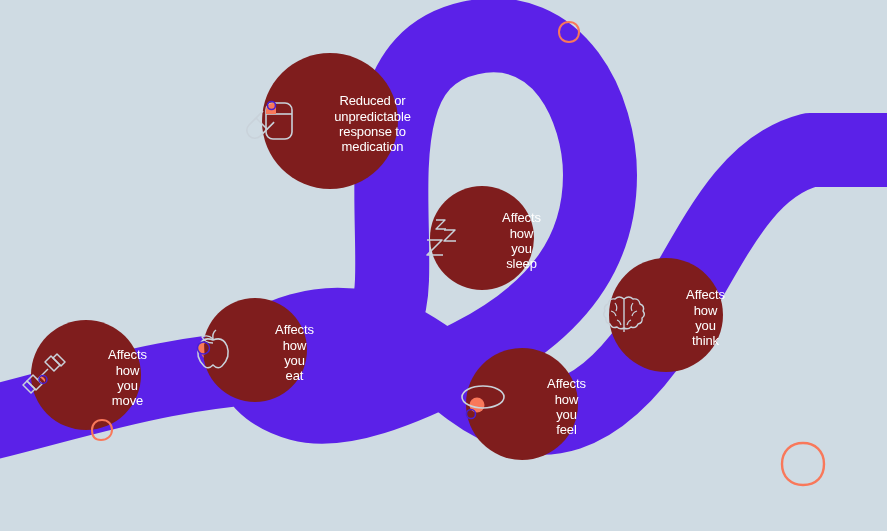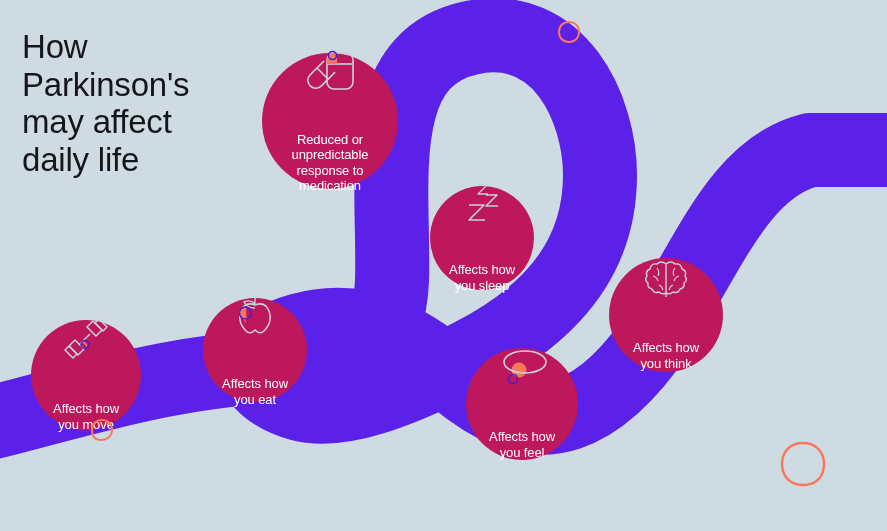--- a/index.html
+++ b/index.html
@@ -19,24 +19,24 @@
     font-size:33px;
     line-height:1.14;
     color:#15161a;
     font-weight:400;
     letter-spacing:-0.2px;
     white-space:pre-line;
   }
   .node{
     position:absolute;
     border-radius:50%;
-    background:#be185d;
+    background:#7f1d1d;
     color:#ffffff;
     display:flex;
-    flex-direction:column;
+    flex-direction:row;
     align-items:center;
     justify-content:center;
     text-align:center;
     box-sizing:border-box;
     gap:33px;
   }
   .node .ico{display:block;line-height:0;}
   .node .lbl{
     font-size:13px;
     line-height:1.18;
@@ -68,24 +68,20 @@
                C 600 250, 560 310, 470 356
                C 400 392, 340 415, 300 404
                C 250 390, 230 350, 300 330
                C 380 308, 430 360, 470 390
                C 540 442, 600 420, 660 330
                C 710 252, 740 168, 810 150
                L 930 150" fill="none" stroke="#5b21e8" stroke-width="74" stroke-linecap="butt" stroke-linejoin="round"></path>
     </g>
   </svg>
 
-  <div class="title">How
-Parkinson's
-may affect
-daily life</div>
 
   <div class="node" style="left:262px;top:53px;width:136px;height:136px;">
     <span class="ico">
       <svg width="52" height="44" viewBox="0 0 52 44">
         <path d="M30 4 l12 0 a7 7 0 0 1 7 7 l0 22 a7 7 0 0 1 -7 7 l-12 0 a7 7 0 0 1 -7 -7 l0 -22 a7 7 0 0 1 7 -7 z" fill="none" stroke="#c9d2da" stroke-width="1.6"></path>
         <path d="M23 15 l26 0" stroke="#c9d2da" stroke-width="1.6" fill="none"></path>
         <path d="M30 4 a7 7 0 0 0 -7 7 l0 4 l10 0 l0 -11 z" fill="#f9785a"></path>
         <circle cx="28.5" cy="6.5" r="4" fill="none" stroke="#4a1fd0" stroke-width="1.6"></circle>
         <path d="M20 12 l-14 14 a7.5 7.5 0 0 0 0 10.6 l0.5 0.5 a7.5 7.5 0 0 0 10.6 0 l14 -14" fill="none" stroke="#c9d2da" stroke-width="1.6"></path>
         <path d="M13 19 l11.5 11.5" stroke="#c9d2da" stroke-width="1.6" fill="none"></path>

